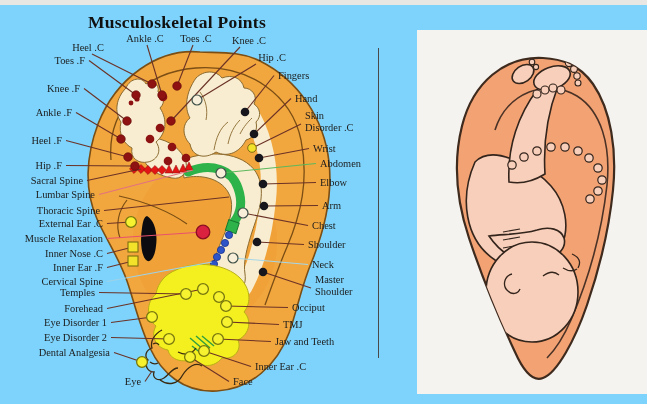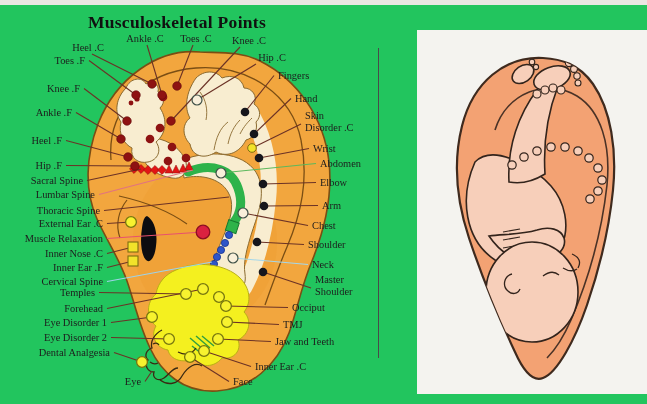--- a/index.html
+++ b/index.html
@@ -1,16 +1,16 @@
 <!DOCTYPE html>
 <html><head>
 <meta charset="utf-8">
 <style>
   html,body{margin:0;padding:0;background:#fff;}
-  .stage{position:relative;width:647px;height:404px;background:#22c55e;overflow:hidden;
+  .stage{position:relative;width:647px;height:404px;background:#7dd3fc;overflow:hidden;
          font-family:"Liberation Serif", serif;}
   .topbar{position:absolute;left:0;top:0;width:647px;height:5px;background:#e9e7e3;}
   .left-svg{position:absolute;left:0;top:0;}
   .divider{position:absolute;left:378px;top:48px;width:1px;height:310px;background:#4a4a4a;}
   .right-panel{position:absolute;left:417px;top:30px;width:230px;height:364px;background:#f4f3ef;}
   svg text{font-family:"Liberation Serif", serif;}
   .lbl{font-size:10.4px;fill:#1d1d1d;}
   .title-text{font-size:17.5px;font-weight:bold;fill:#101010;letter-spacing:.3px;}
 </style>
 </head>

